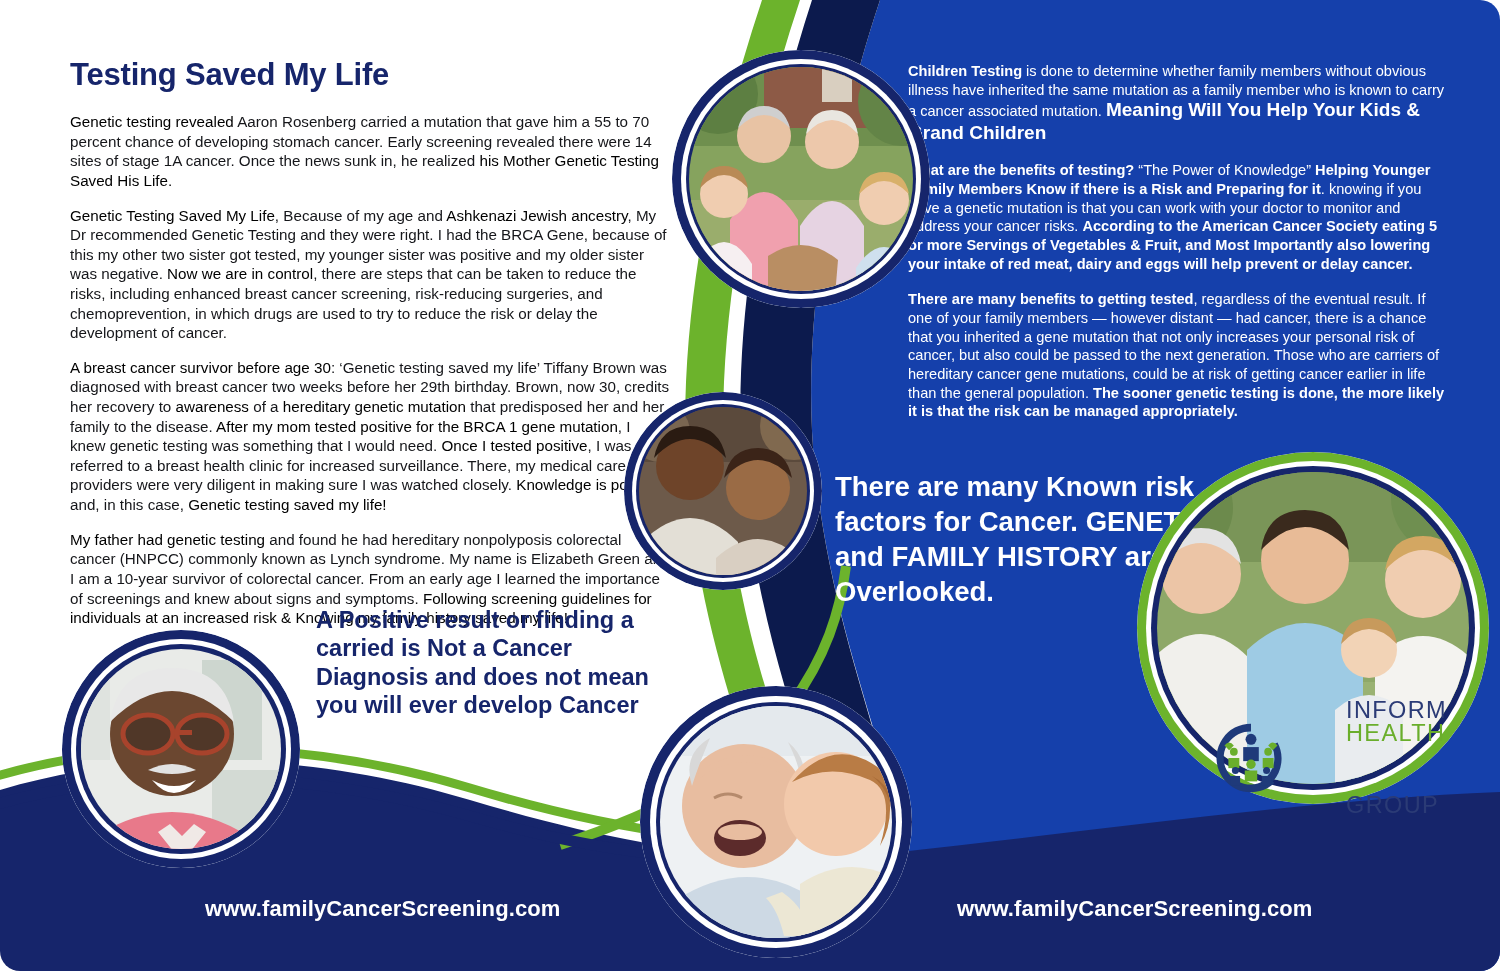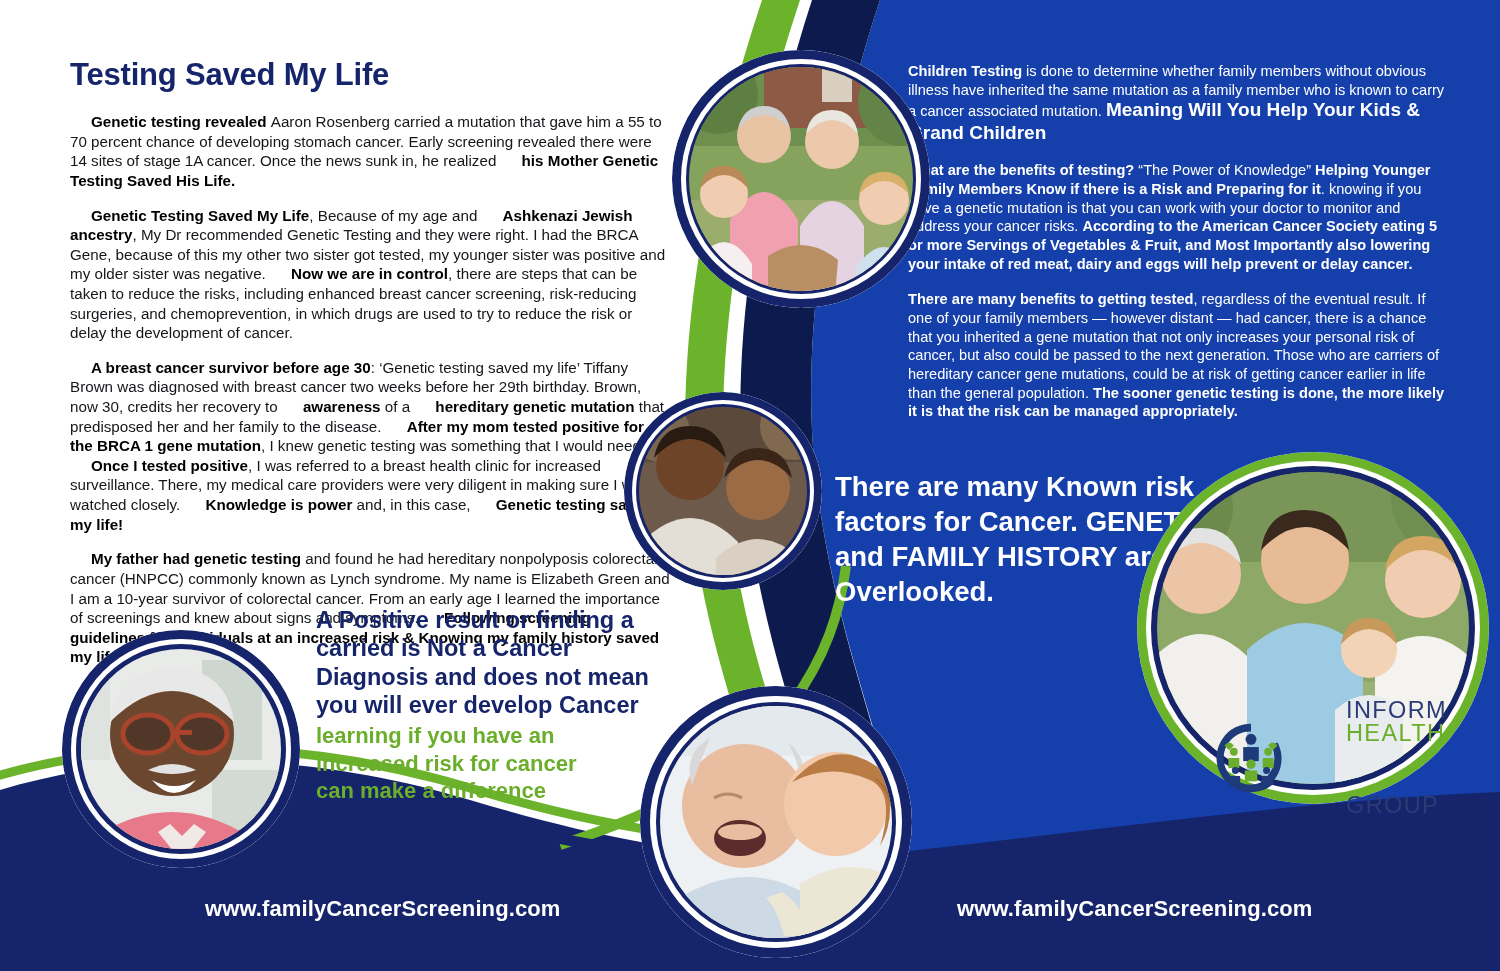--- a/index.html
+++ b/index.html
@@ -2,39 +2,39 @@
 <html><head>
 <meta charset="utf-8">
 <style>
   html,body{margin:0;padding:0;}
   body{
     width:1500px;height:971px;overflow:hidden;
     background:#ffffff;
     font-family:"Liberation Sans", sans-serif;
     position:relative;
   }
-  #stage{position:absolute;inset:0;width:1500px;height:971px;overflow:hidden;background:#fff;}
+  #stage{position:absolute;inset:0;width:1500px;height:971px;overflow:hidden;background:#fff;border-radius:20px;}
 
   
   .bg-svg{position:absolute;left:0;top:0;width:1500px;height:971px;}
 
   
   .left-col{
     position:absolute;left:70px;top:58px;width:600px;
     color:#111;
   }
   .headline{
     font-size:31px;font-weight:bold;color:#16256B;
     letter-spacing:-.2px;margin:0 0 20px 0;line-height:1.1;
   }
   .left-col p{
     font-size:15.2px;line-height:1.29;margin:0 0 15px 0;color:#15161a;
     text-align:left;
   }
-  .left-col p b{font-weight:bold;color:#000;margin-left:21px;}
+  .left-col p b{font-weight:normal;color:#000;}
 
   .right-col{
     position:absolute;left:908px;top:62px;width:545px;color:#ffffff;
   }
   .right-col p{
     font-size:14.6px;line-height:1.28;margin:0 0 17px 0;color:#fff;
   }
   .right-col p b{font-weight:bold;}
 
   
@@ -154,21 +154,20 @@
     <div id="right-paras">
         <p><b>Children Testing</b><span> is done to determine whether family members without obvious illness have inherited the same mutation as a family member who is known to carry a cancer associated mutation. </span><b style="font-size: 19px; line-height: 1.18;">Meaning Will You Help Your Kids &amp; Grand Children</b></p>
         <p><b>What are the benefits of testing?</b><span> “The Power of Knowledge” </span><b>Helping Younger Family Members Know if there is a Risk and Preparing for it</b><span>. knowing if you have a genetic mutation is that you can work with your doctor to monitor and address your cancer risks. </span><b>According to the American Cancer Society eating 5 or more Servings of Vegetables &amp; Fruit, and Most Importantly also lowering your intake of red meat, dairy and eggs will help prevent or delay cancer.</b></p>
         <p><b>There are many benefits to getting tested</b><span>, regardless of the eventual result. If one of your family members — however distant — had cancer, there is a chance that you inherited a gene mutation that not only increases your personal risk of cancer, but also could be passed to the next generation. Those who are carriers of hereditary cancer gene mutations, could be at risk of getting cancer earlier in life than the general population. </span><b>The sooner genetic testing is done, the more likely it is that the risk can be managed appropriately.</b></p>
       </div>
   </div>
 
   <div class="known-head">There are many Known risk factors for Cancer. GENETICS and FAMILY HISTORY are Often Overlooked.</div>
 
   <div class="pos-head">A Positive result or finding a carried is Not a Cancer Diagnosis and does not mean you will ever develop Cancer</div>
-  <div class="pos-sub">learning if you have an increased risk for cancer can make a difference</div>
 
   <div class="circle" style="left:672px;top:50px;width:258px;height:258px;">
     <svg viewBox="0 0 258 258">
       <defs>
           <clipPath id="c1">
             <circle cx="129" cy="129" r="112"></circle>
           </clipPath>
         </defs>
       <circle cx="129" cy="129" r="129" fill="#16256B"></circle>
       <circle cx="129" cy="129" r="120" fill="#ffffff"></circle>

